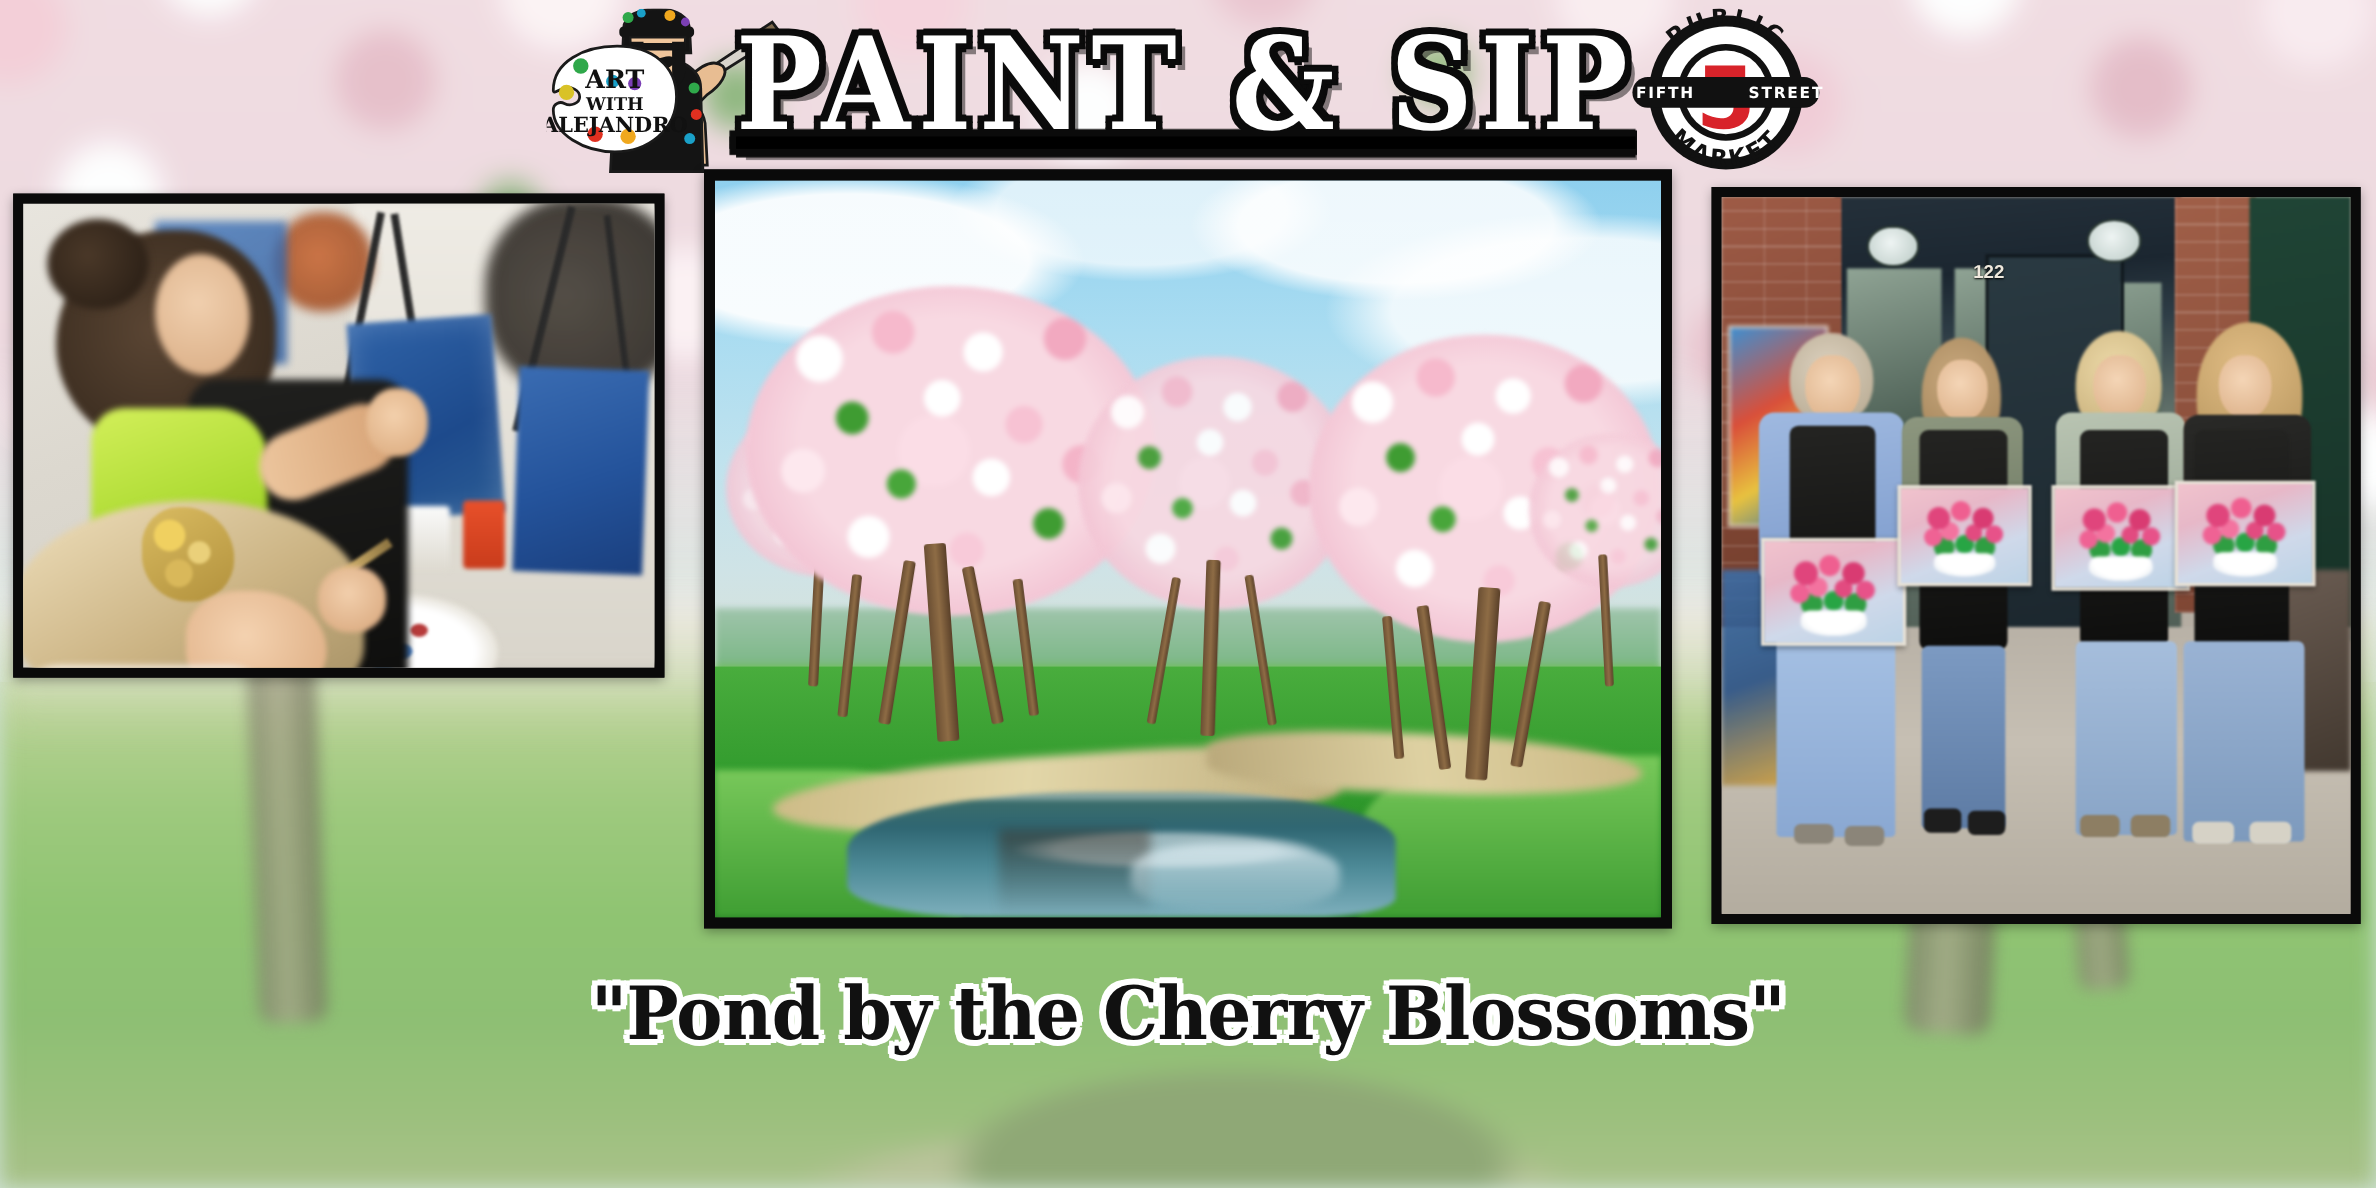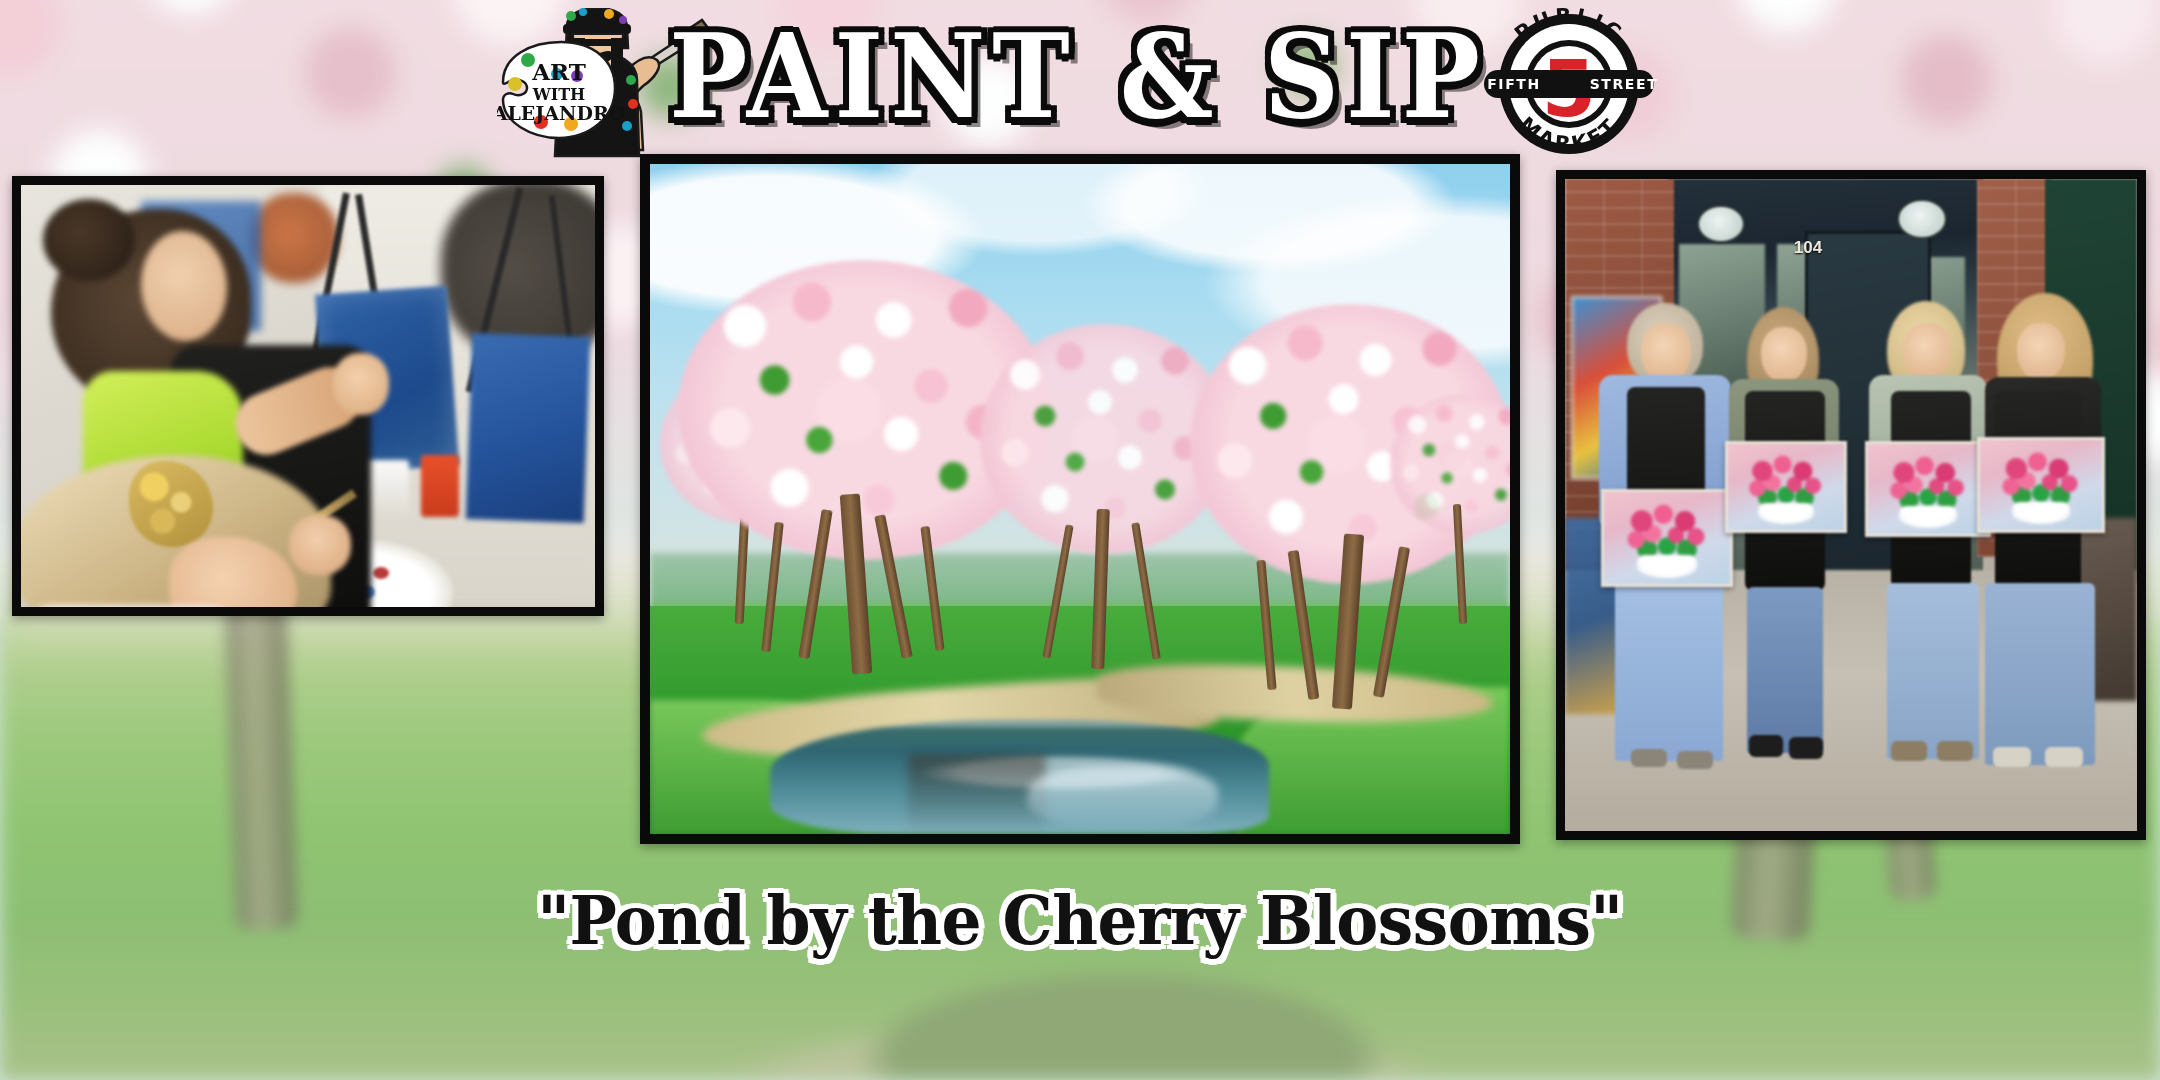--- a/index.html
+++ b/index.html
@@ -97,21 +97,21 @@
                radial-gradient(circle at 58% 78%, #ffffff 0 9px, transparent 11px); }
 
   
   .header { position:absolute; left:0; top:0; width:2160px; height:165px; }
 
   .logo-alejandro {
     position:absolute; left:497px; top:8px; width:215px; height:160px;
   }
   .logo-title {
     position:absolute; left:728px; top:12px; width:700px; height:128px;
-    display:flex; align-items:center; justify-content:center;
+    display:flex; align-items:center; justify-content:center;text-decoration:underline;
   }
   .logo-title .t {
     font-family:"DejaVu Serif", serif;
     font-size:104px; font-weight:700; letter-spacing:7px;
     color:#ffffff; white-space:nowrap;
     text-shadow:
       -4px 0 0 #0b0b0b, 4px 0 0 #0b0b0b, 0 -4px 0 #0b0b0b, 0 4px 0 #0b0b0b,
       -4px -4px 0 #0b0b0b, 4px -4px 0 #0b0b0b, -4px 4px 0 #0b0b0b, 4px 4px 0 #0b0b0b,
       -6px 0 0 #0b0b0b, 6px 0 0 #0b0b0b, 0 -6px 0 #0b0b0b, 0 7px 0 #0b0b0b,
       -6px 5px 0 #0b0b0b, 6px 5px 0 #0b0b0b, -6px -5px 0 #0b0b0b, 6px -5px 0 #0b0b0b,
@@ -557,21 +557,21 @@
       <div class="grp-storefront"></div>
       <div class="grp-glass grp-g1"></div>
       <div class="grp-glass grp-g2"></div>
       <div class="grp-glass grp-g3"></div>
       <div class="grp-door"></div>
       <div class="grp-brick-l"></div>
       <div class="grp-brick-r"></div>
       <div class="grp-awning"></div>
       <div class="grp-sign grp-sign1"></div>
       <div class="grp-sign grp-sign2"></div>
-      <div class="grp-number">104</div>
+      <div class="grp-number">122</div>
       <div class="grp-ground"></div>
       <div class="grp-easelart"></div>
       <div class="grp-rack-l"></div>
       <div class="grp-rack-r"></div>
 
       <div class="person">
         <div class="p-hair" style="left:62px;top:124px;width:76px;height:82px;
              background:radial-gradient(circle at 45% 40%, #ddd2c0, #b3a58c);"></div>
         <div class="p-face" style="left:76px;top:144px;width:50px;height:60px;"></div>
         <div class="p-body" style="left:34px;top:196px;width:132px;height:150px;

